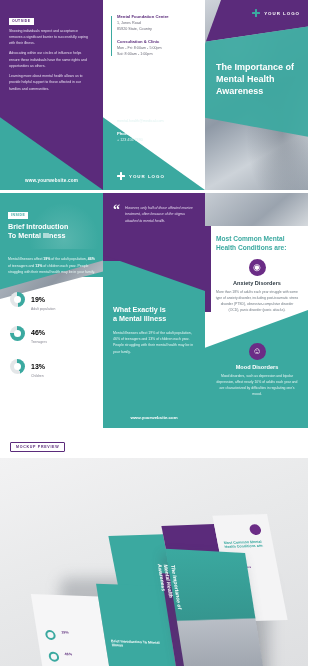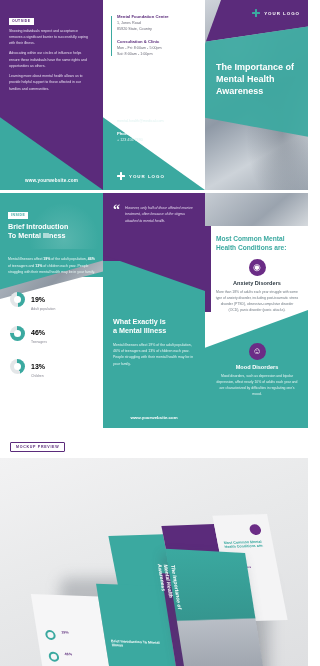--- a/index.html
+++ b/index.html
@@ -153,21 +153,21 @@
   .im-teal   { position:absolute; left:0; right:0; top:68px; bottom:0; background:#3BA9A0; z-index:2; }
   .im-purple-wedge{
     position:absolute; left:0; right:0; top:62px; height:58px; z-index:3;
     background:#5B2B7B;
     clip-path: polygon(100% 0, 100% 62%, 0 0);
   }
   .quote { position:absolute; left:10px; top:12px; right:9px; z-index:5; display:flex; gap:5px; }
   .qmark { color:#ffffff; font-size:14px; line-height:.72; font-weight:bold; flex:none; font-family:"Liberation Serif", serif; }
   .quote p { color:#e4d8ef; font-size:3.5px; line-height:1.8; font-style:italic; }
 
-  .im-body { position:absolute; left:10px; top:112px; right:9px; z-index:5;margin-top:12px; }
+  .im-body { position:absolute; left:10px; top:112px; right:9px; z-index:5; }
   .im-body h3 { color:#ffffff; font-size:7.2px; line-height:1.3; font-weight:bold; margin-bottom:6px; }
   .im-body p  { color:#e4f5f3; font-size:3.5px; line-height:1.8; }
   .im-site {
     position:absolute; left:0; right:0; bottom:8px; text-align:center; z-index:6;
     color:#ffffff; font-size:4.4px; font-weight:bold;
   }
 
   
   .ir-photo{
     position:absolute; left:0; right:0; top:0; height:33px; z-index:2;

